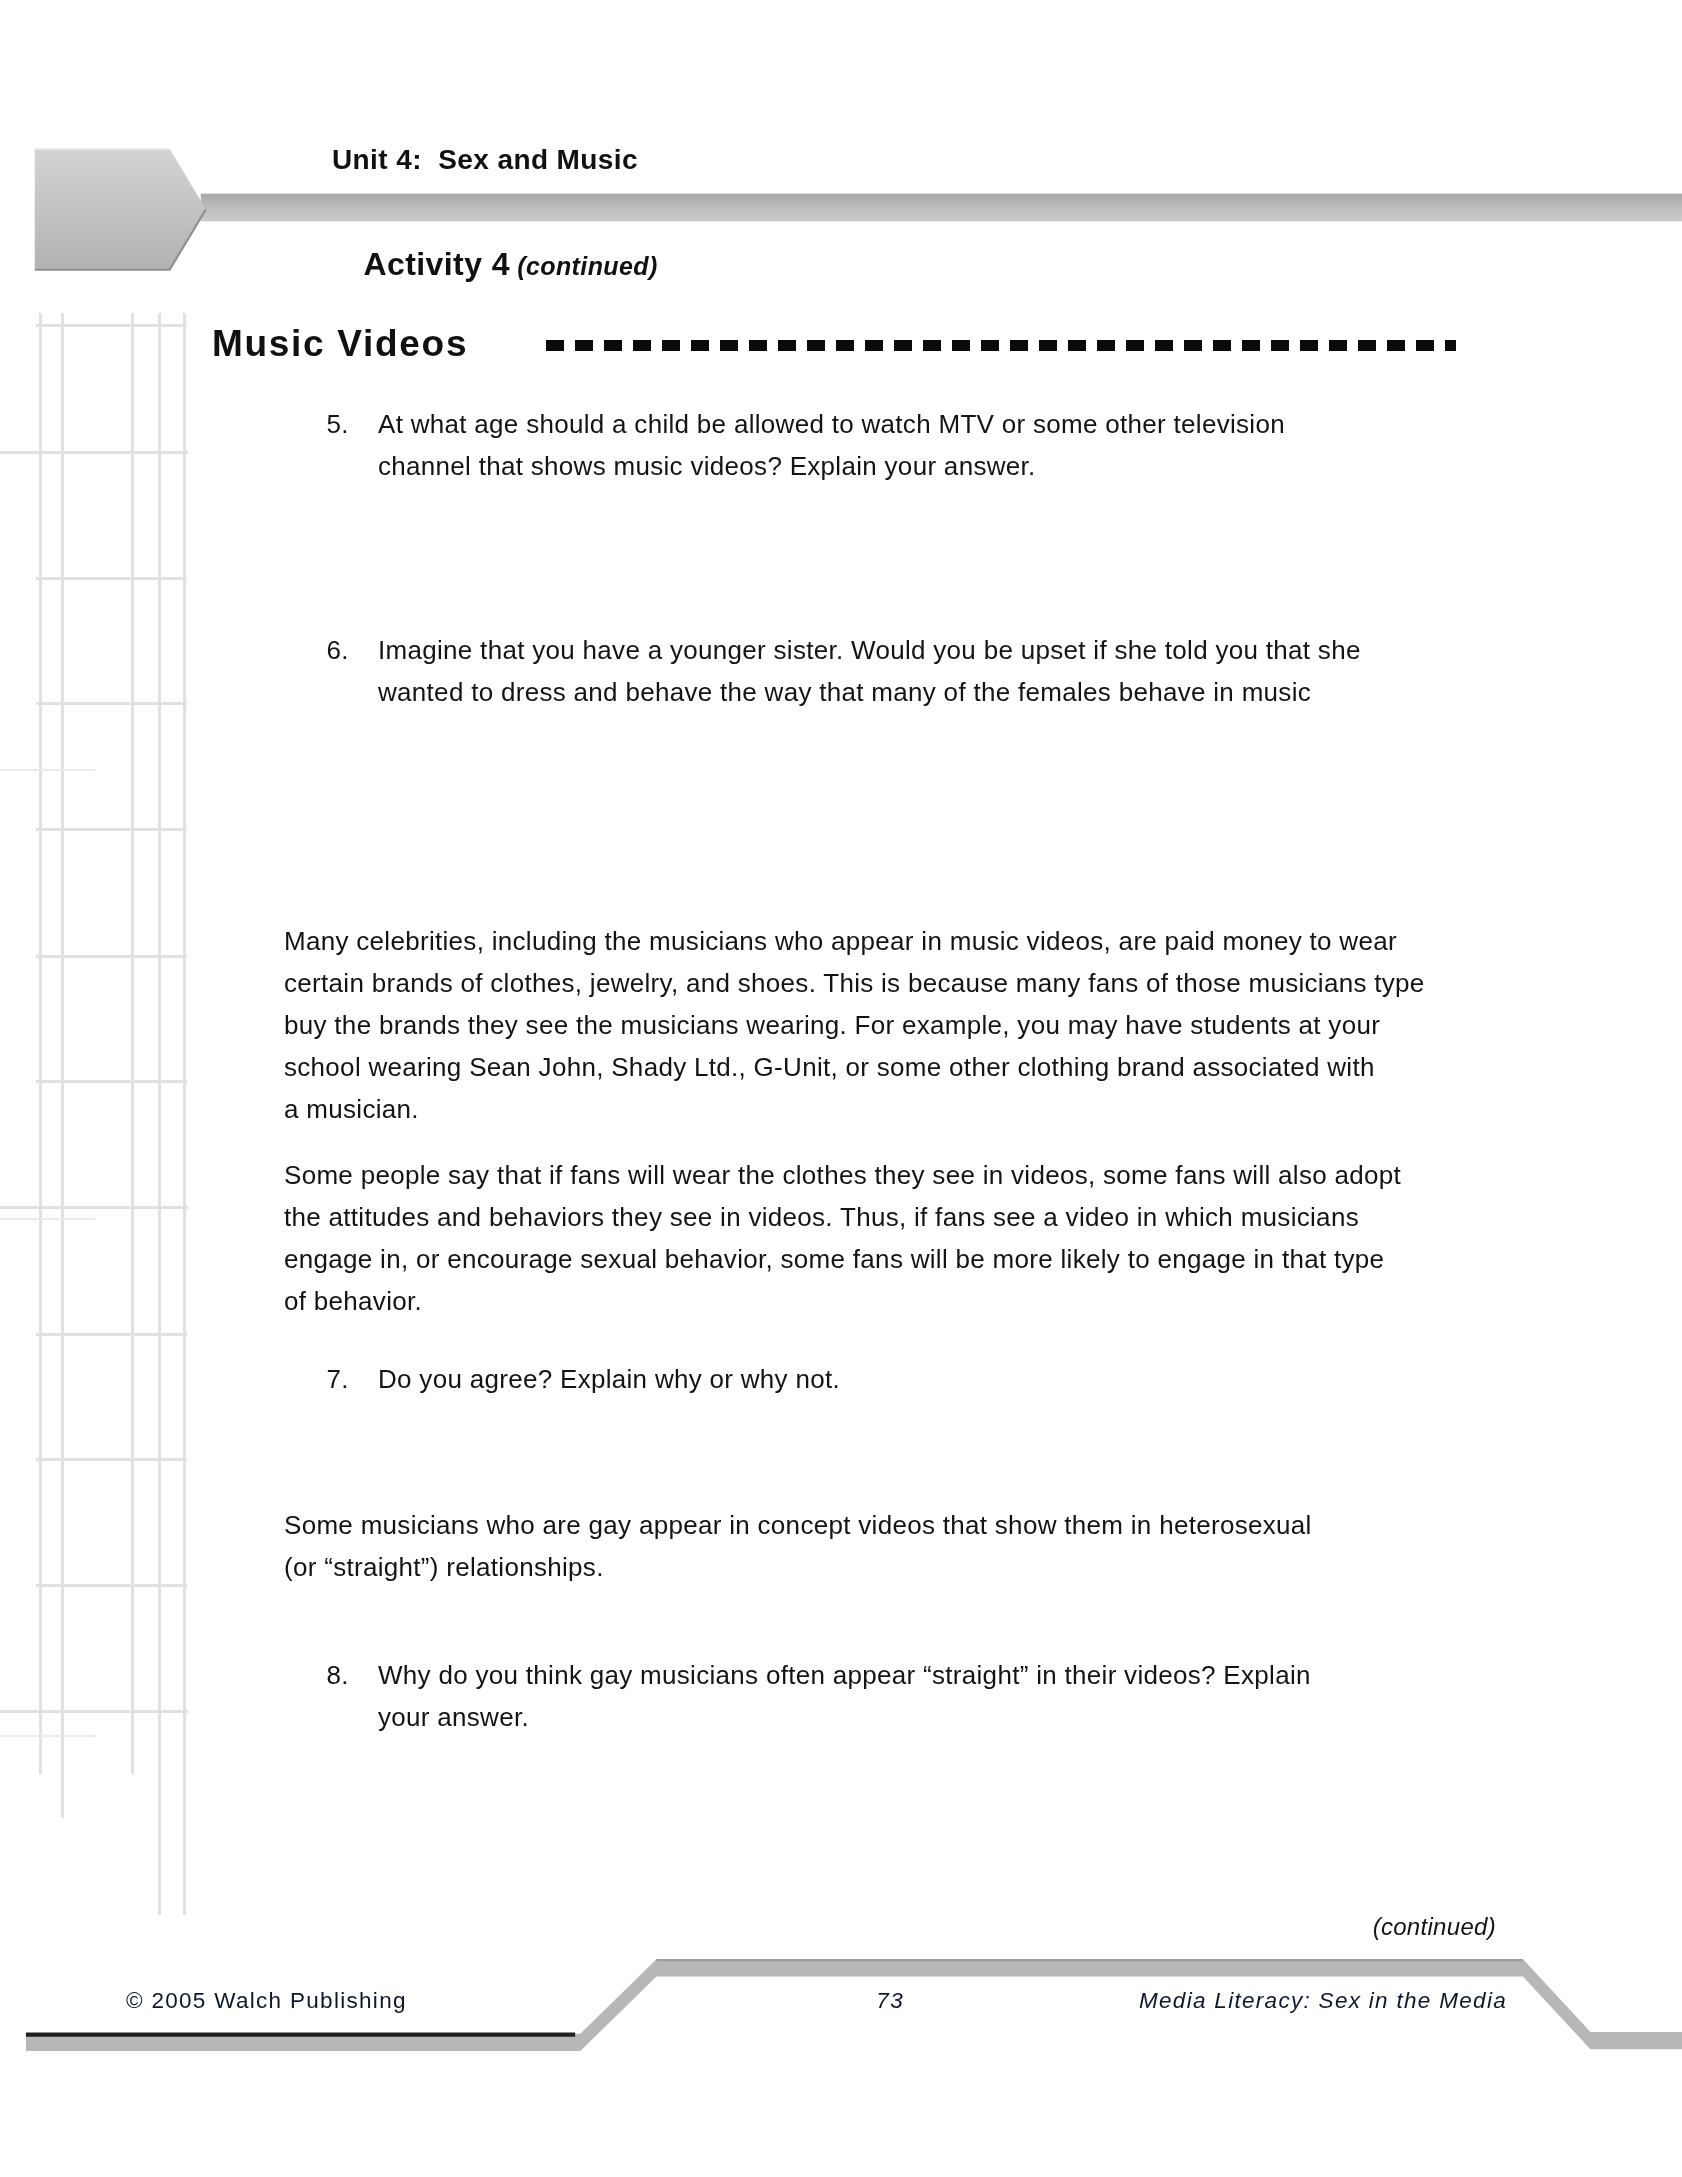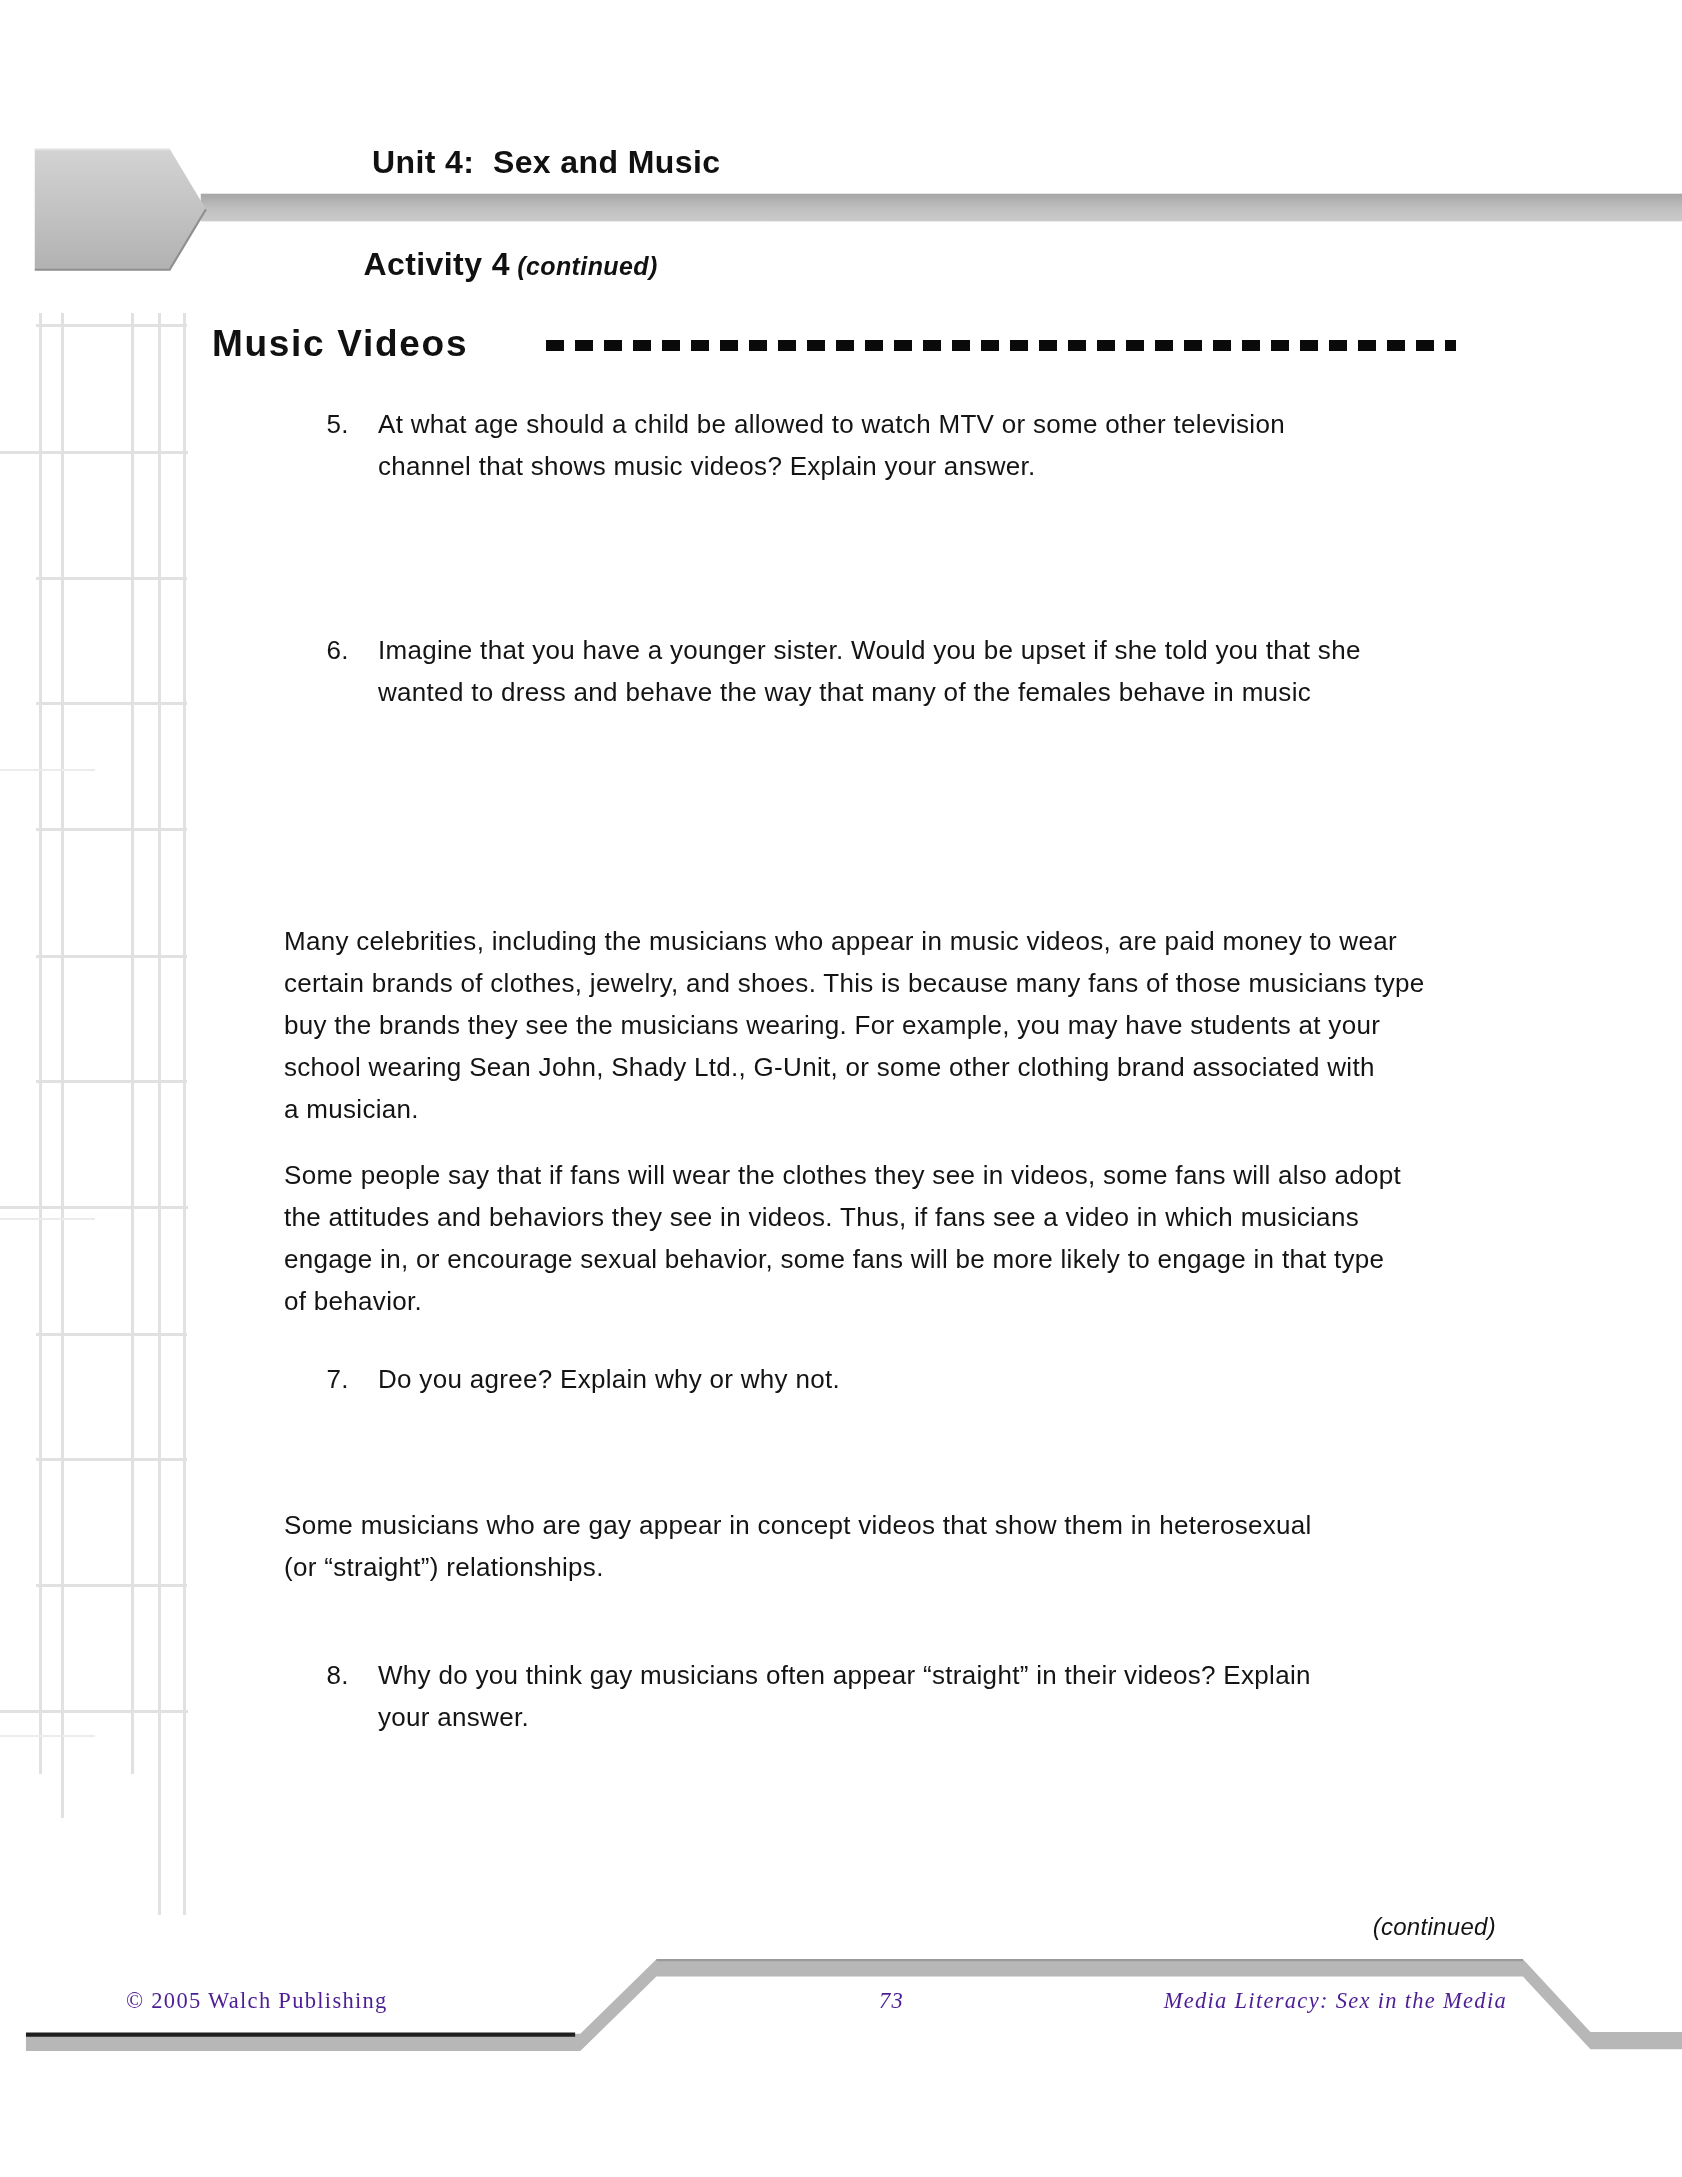--- a/index.html
+++ b/index.html
@@ -14,23 +14,22 @@
   
   .banner-svg{position:absolute;left:0;display:block;}
   
   .ladder-line{position:absolute;background:#e1e1e1;}
   .ladder-v{width:2.6px;}
   .ladder-h{height:2.6px;}
   .ladder-faint{position:absolute;height:1.7px;background:#ececec;}
   
   .unit-title{
     position:absolute;left:332px;top:144px;
-    font-size:32px;font-weight:bold;letter-spacing:0.4px;
+    font-size:28px;font-weight:bold;letter-spacing:0.4px;
     white-space:pre;
-    margin-left:40px;
   }
   .activity-row{position:absolute;left:348px;top:230px;white-space:pre;}
   .activity-label{font-size:32px;font-weight:bold;letter-spacing:0.4px;}
   .activity-note{font-size:25px;font-weight:bold;font-style:italic;letter-spacing:0.4px;}
   
   .section-heading{
     position:absolute;left:212px;top:323px;
     font-size:37px;font-weight:bold;letter-spacing:1.7px;
   }
   .heading-dashes{
@@ -44,21 +43,21 @@
   .question{position:absolute;left:316px;}
   .qnum{position:absolute;left:10.4px;top:0;width:52px;height:42px;}
   .qlines{margin-left:62px;}
   
   .continued-note{
     position:absolute;right:187px;top:1913px;
     font-size:24px;font-style:italic;font-weight:300;letter-spacing:0.3px;color:#141414;
   }
   .footer-text{
     position:absolute;top:1988px;
-    font-size:22.5px;letter-spacing:1.3px;color:#4c1d95;white-space:pre;font-family:Liberation Serif, serif;
+    font-size:22.5px;letter-spacing:1.3px;color:#0f172a;white-space:pre;
   }
   .footer-copyright{left:126px;}
   .footer-page{left:826px;width:78px;text-align:right;font-style:italic;}
   .footer-title{right:176px;font-style:italic;margin-left:44px;}
 </style>
 </head>
 <body>
 
 <div class="page">
 

